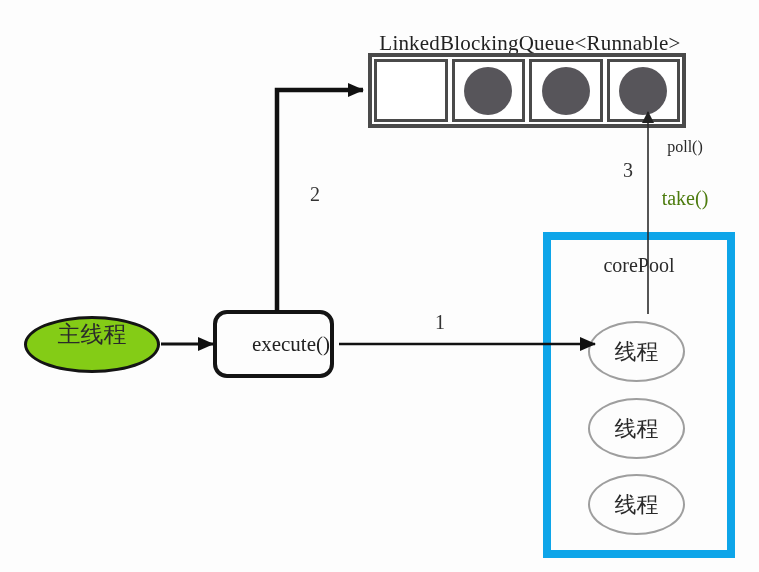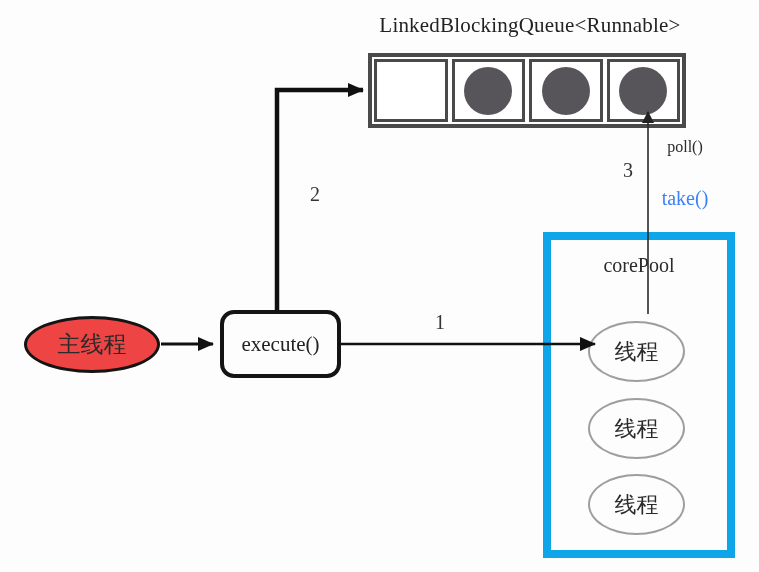--- a/index.html
+++ b/index.html
@@ -8,21 +8,21 @@
     width:759px;height:572px;
     background:#fdfdfd;
     font-family:"Liberation Serif","DejaVu Serif",serif;
     color:#1c1c1c;
     overflow:hidden;
   }
   .abs{position:absolute;}
 
   
   #title{
-    left:356px;top:13px;width:348px;
+    left:356px;top:31px;width:348px;
     text-align:center;
     font-size:21px;
     letter-spacing:0.2px;
     color:#222;
   }
 
   
   #queue{
     left:368px;top:53px;width:318px;height:75px;
     border:4px solid #4a4a4a;
@@ -44,31 +44,31 @@
     background:#57555a;
     display:none;
   }
   .queue-cell.filled .task-dot{display:block;}
 
   
   #main-thread{
     left:24px;top:316px;width:136px;height:57px;
     border:3px solid #141414;border-radius:50%;
     box-sizing:border-box;
-    display:flex;align-items:center;justify-content:center;
+    display:flex;align-items:flex-start;justify-content:center;
     font-size:23px;color:#2a2a2a;
-    background:#ef4444;
+    background:#84cc16;
   }
 
   
   #execute-box{
-    left:220px;top:310px;width:121px;height:68px;
+    left:213px;top:310px;width:121px;height:68px;
     border:4px solid #141414;border-radius:14px;
     box-sizing:border-box;
-    display:flex;align-items:center;justify-content:center;
+    display:flex;align-items:center;justify-content:flex-end;
     font-size:21px;color:#222;
     background:#fdfdfd;
   }
 
   
   #core-pool{
     left:543px;top:232px;width:192px;height:326px;
     border:8px solid #0ea5e9;
     box-sizing:border-box;
     background:#fdfdfd;
@@ -89,21 +89,21 @@
   #thread-1{top:81px;}
   #thread-2{top:158px;}
   #thread-3{top:234px;}
 
   
   .num-label{font-size:20px;color:#333;}
   #label-1{left:430px;top:311px;width:20px;text-align:center;}
   #label-2{left:303px;top:183px;width:24px;text-align:center;}
   #label-3{left:616px;top:159px;width:24px;text-align:center;}
   #label-poll{left:653px;top:138px;width:64px;text-align:center;font-size:16px;color:#2a2a2a;}
-  #label-take{left:653px;top:187px;width:64px;text-align:center;font-size:20px;color:#3b82f6;}
+  #label-take{left:653px;top:187px;width:64px;text-align:center;font-size:20px;color:#4d7c0f;}
 
   
   #arrows{
     position:absolute;left:0;top:0;width:759px;height:572px;
     pointer-events:none;
     z-index:5;
   }
 </style>
 </head>
 <body>

